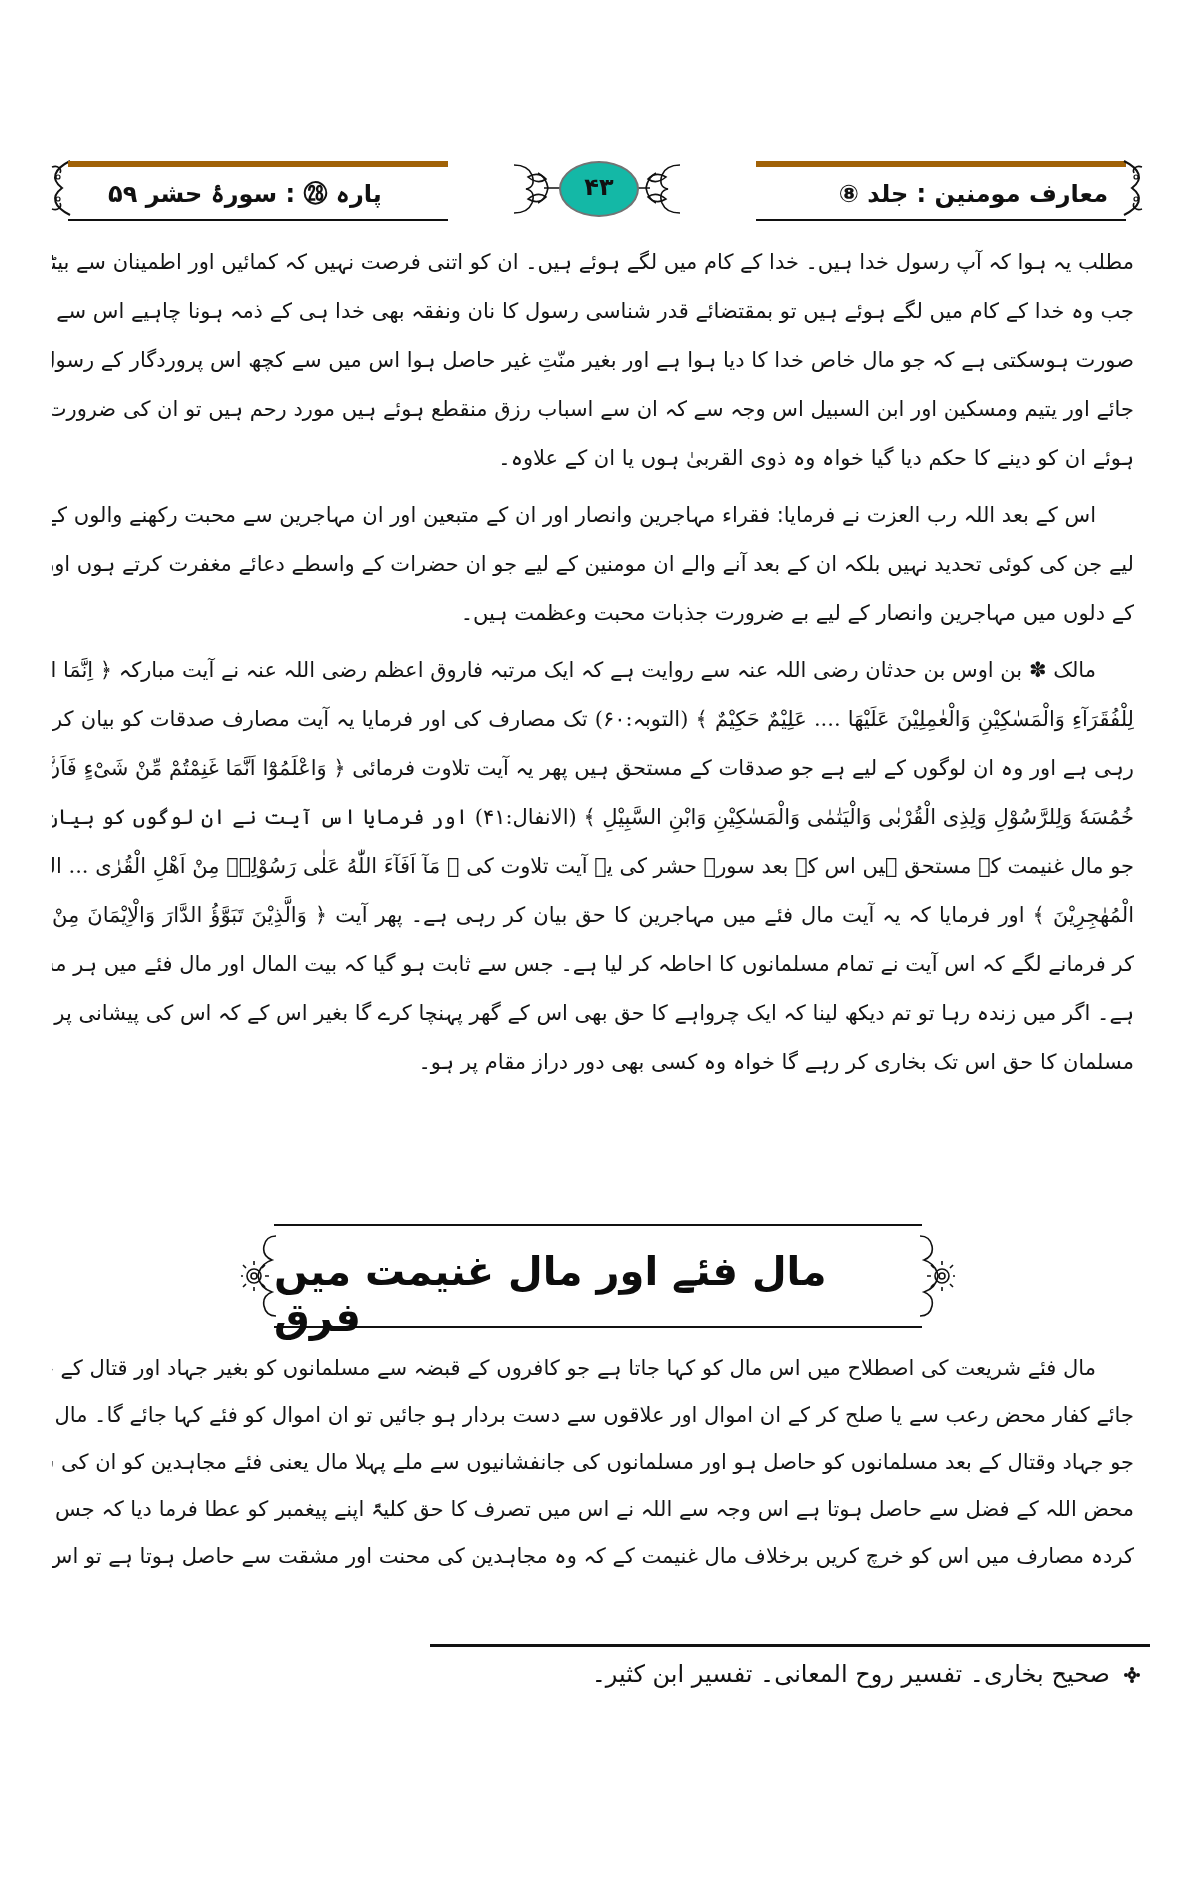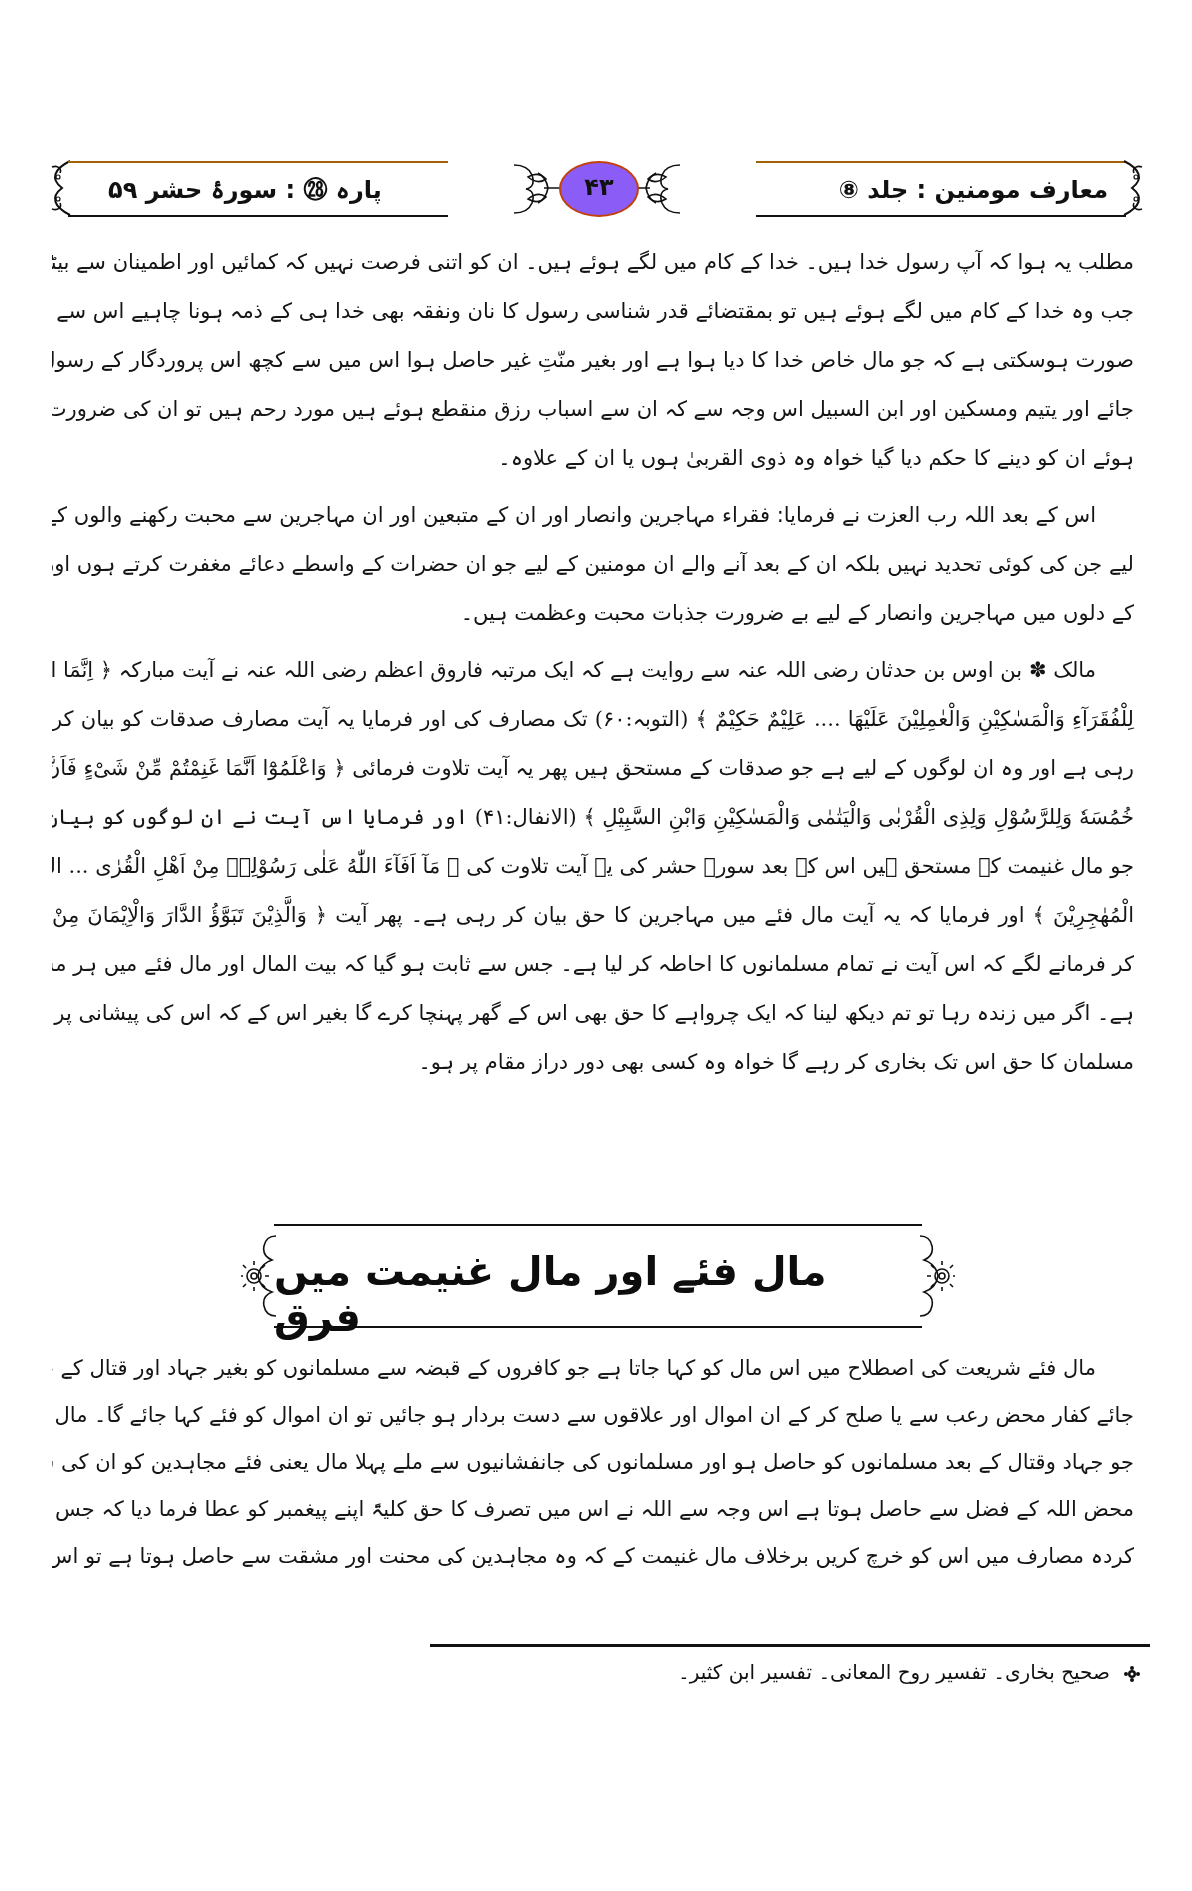--- a/index.html
+++ b/index.html
@@ -2,29 +2,29 @@
 <html><head>
 <meta charset="utf-8">
 <style>
   html, body { margin: 0; padding: 0; background: #ffffff; }
   body { width: 1192px; height: 1891px; position: relative; overflow: hidden;
          font-family: "DejaVu Sans", sans-serif; color: #111; }
   .page { position: absolute; left: 0; top: 0; width: 1192px; height: 1891px; }
 
   
   .hdr { position: absolute; left: 44px; top: 155px; width: 1106px; height: 66px; }
-  .hdr-box { position: absolute; top: 6px; height: 52px; border-top: 2px solid #a16207; border-bottom: 2px solid #111; }
+  .hdr-box { position: absolute; top: 6px; height: 52px; border-top: 6px solid #a16207; border-bottom: 2px solid #111; }
   .hdr-left  { left: 24px;  width: 380px; }
   .hdr-right { right: 24px; width: 370px; }
   .hdr-text { position: absolute; top: 13px; font-size: 24px; font-weight: bold; direction: rtl; white-space: nowrap; }
   .hdr-left .hdr-text { left: 40px; }
   .hdr-right .hdr-text { right: 18px; }
   .flourish { position: absolute; top: 0; width: 30px; height: 66px; }
   .oval-wrap { position: absolute; left: 470px; top: 0; width: 166px; height: 66px; }
-  .oval { position: absolute; left: 45px; top: 6px; width: 76px; height: 52px; border: 2px solid #c2410c; border-radius: 50%; background: #8b5cf6; }
+  .oval { position: absolute; left: 45px; top: 6px; width: 76px; height: 52px; border: 2px solid #737373; border-radius: 50%; background: #14b8a6; }
   .page-num { position: absolute; left: 0; right: 0; top: 10px; text-align: center; font-size: 24px; font-weight: bold; }
 
   
   .body-text { position: absolute; left: 52px; width: 1082px; direction: rtl; text-align: justify; text-align-last: right;
                font-family: "DejaVu Sans", sans-serif; font-size: 21px; color: #151515; }
   .line { height: 49px; line-height: 49px; white-space: nowrap; overflow: hidden; text-align: center; }
   .line.justify { text-align: justify; text-align-last: justify; }
   .para-gap { height: 8px; }
   .indent { padding-right: 38px; }
   .ayah { font-family: "DejaVu Serif", serif; }
@@ -33,21 +33,21 @@
   .heading { position: absolute; left: 240px; top: 1224px; width: 716px; height: 104px; }
   .heading-box { position: absolute; left: 34px; right: 34px; top: 0; bottom: 0; border-top: 2px solid #111; border-bottom: 2px solid #111; }
   .heading-title { position: absolute; left: 0; right: 0; top: 22px; text-align: left; direction: rtl;
                    font-size: 40px; font-weight: bold; color: #0d0d0d; }
   .heading-orn { position: absolute; top: 8px; width: 44px; height: 88px; }
 
   .body2 .line { height: 47px; line-height: 47px; }
 
   
   .fn-rule { position: absolute; left: 430px; top: 1644px; width: 720px; height: 0; border-top: 3px solid #111; }
-  .footnote { position: absolute; right: 52px; top: 1660px; direction: rtl; font-size: 20px; white-space: nowrap; }
+  .footnote { position: absolute; right: 52px; top: 1660px; direction: rtl; font-size: 24px; white-space: nowrap; }
   .fn-mark { display: inline-block; width: 16px; height: 16px; margin-left: 14px; vertical-align: middle; }
 </style>
 </head>
 <body>
 
 <div class="page">
 
   <div class="hdr">
     <svg class="flourish" style="left:0" viewBox="0 0 30 66">
       <path d="M26 6 C10 14,6 24,18 33 C6 42,10 52,26 60" fill="none" stroke="#111" stroke-width="2"></path>

